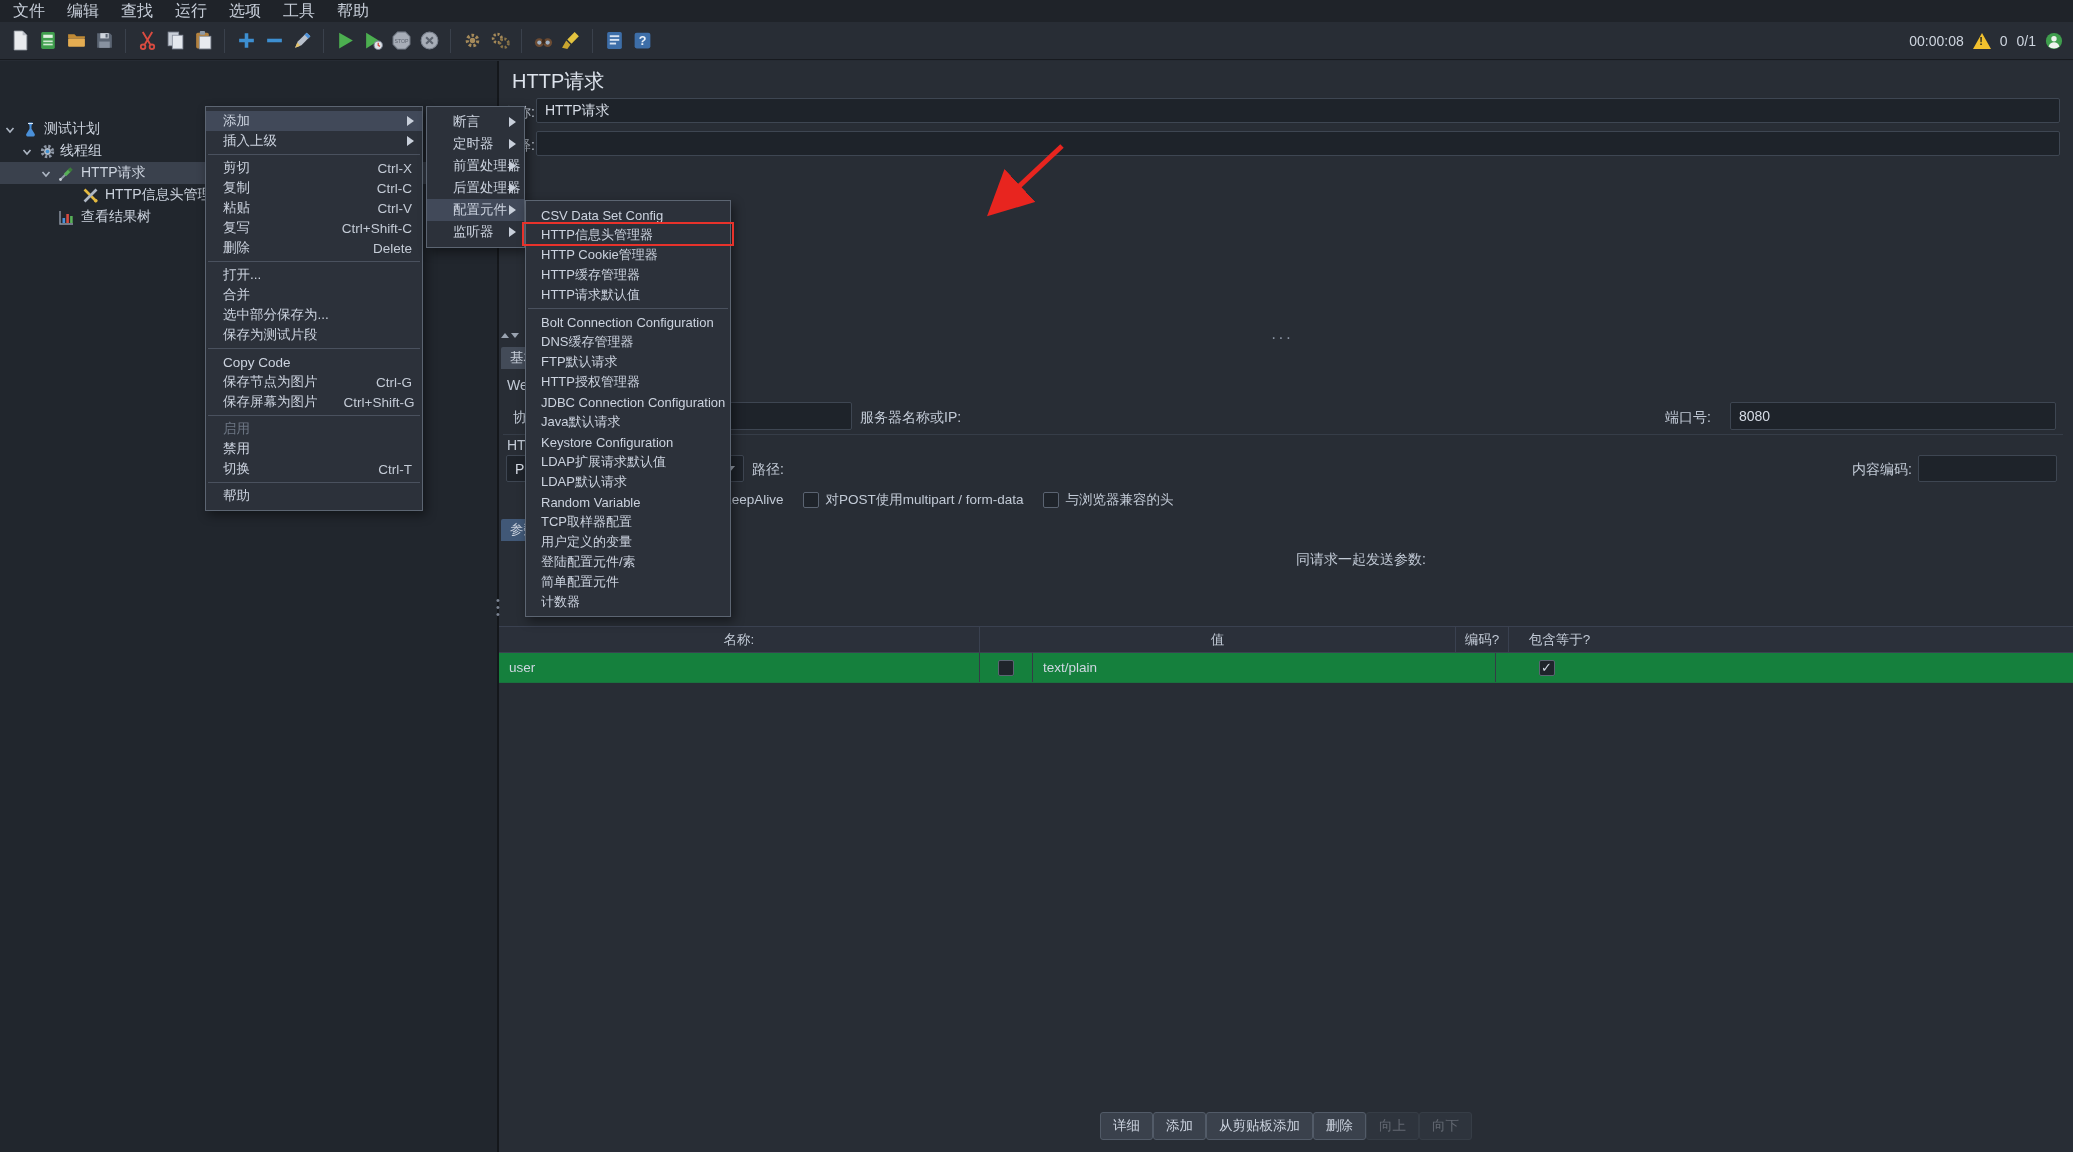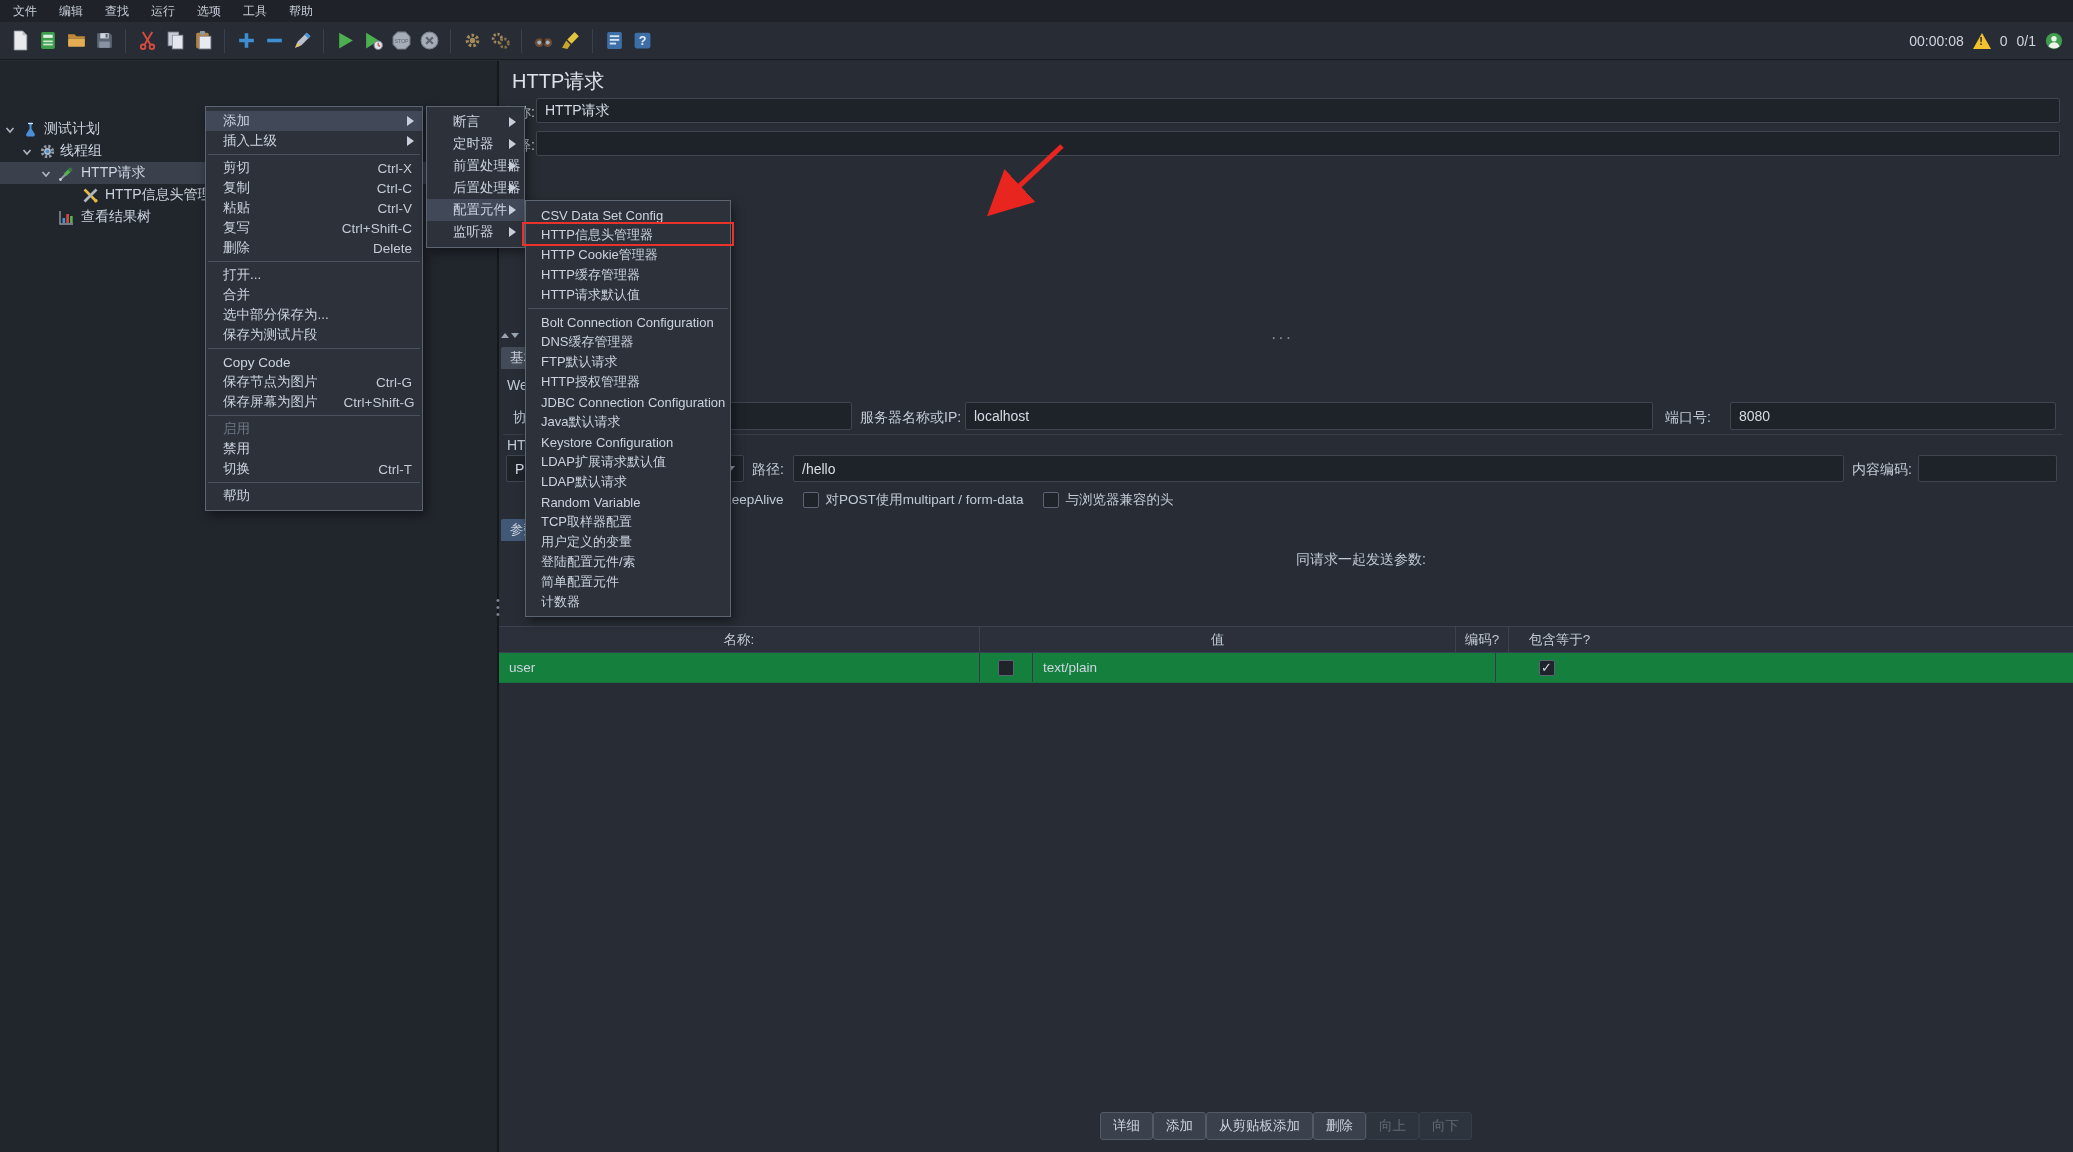--- a/index.html
+++ b/index.html
@@ -5,21 +5,21 @@
   * { margin:0; padding:0; box-sizing:border-box; }
   html,body { width:2073px; height:1152px; overflow:hidden; }
   body {
     font-family:"Liberation Sans","DejaVu Sans",sans-serif;
     background:#262b33; color:#c9d0da; position:relative;
     font-size:14px; -webkit-font-smoothing:antialiased;
   }
   
   .menubar { position:absolute; top:0; left:0; width:2073px; height:22px;
     background:#1f2329; display:flex; align-items:center; padding-left:2px; z-index:3; }
-  .menubar .mi { padding:2px 11px; color:#c6cdd8; font-size:12px; cursor:default; }
+  .menubar .mi { padding:2px 11px; color:#c6cdd8; font-size:16px; cursor:default; }
   
   .toolbar { position:absolute; top:22px; left:0; width:2073px; height:38px;
     background:#282d35; border-bottom:1px solid #171a1f; display:flex; align-items:center;
     padding:0 10px 0 6px; z-index:3; }
   .tbtn { width:26px; height:26px; display:flex; align-items:center; justify-content:center; margin:0 1px; }
   .tbtn svg { width:21px; height:21px; }
   .tsep { width:1px; height:24px; background:#3a414c; margin:0 7px; }
   .tb-right { margin-left:auto; display:flex; align-items:center; gap:9px; }
   .timer { font-size:14px; color:#ced5df; }
   .warn-tri { position:relative; width:0; height:0;
@@ -346,32 +346,30 @@
   <div class="abs" style="left:2px; top:286px;">
     <span class="tab on-gray">基本</span><span class="tab">高级</span>
   </div>
 
   <div class="abs flabel" style="left:8px; top:316px;">Web服务器</div>
   <div class="sect-line" style="left:4px; top:373px; width:1560px;"></div>
 
   <div class="abs flabel" style="left:14px; top:348px;">协议:</div>
   <input class="abs inp" style="left: 55px; top: 341px; width: 298px; height: 28px;" value="">
   <div class="abs flabel" style="left:361px; top:348px;">服务器名称或IP:</div>
-  <input class="abs inp" style="left: 466px; top: 341px; width: 688px; height: 28px;" value="localhost">
   <div class="abs flabel" style="left:1166px; top:348px;">端口号:</div>
   <input class="abs inp" style="left: 1231px; top: 341px; width: 326px; height: 28px;" value="8080">
 
   <div class="abs flabel" style="left:8px; top:376px;">HTTP请求</div>
 
   <div class="abs combo" style="left:7px; top:394px; width:238px; height:27px;">
     <span>POST</span>
     <span class="carr"></span>
   </div>
   <div class="abs flabel" style="left:253px; top:400px;">路径:</div>
-  <input class="abs inp" style="left: 294px; top: 394px; width: 1051px; height: 27px;" value="/hello">
   <div class="abs flabel" style="left:1353px; top:400px;">内容编码:</div>
   <input class="abs inp" style="left: 1419px; top: 394px; width: 139px; height: 27px;" value="">
 
   <div class="abs cbrow" style="left:170px; top:430px;">
     <span class="cb checked"></span>
     <span>使用 KeepAlive</span>
     <span class="cb" style="margin-left:12px;"></span>
     <span>对POST使用multipart / form-data</span>
     <span class="cb" style="margin-left:12px;"></span>
     <span>与浏览器兼容的头</span>

